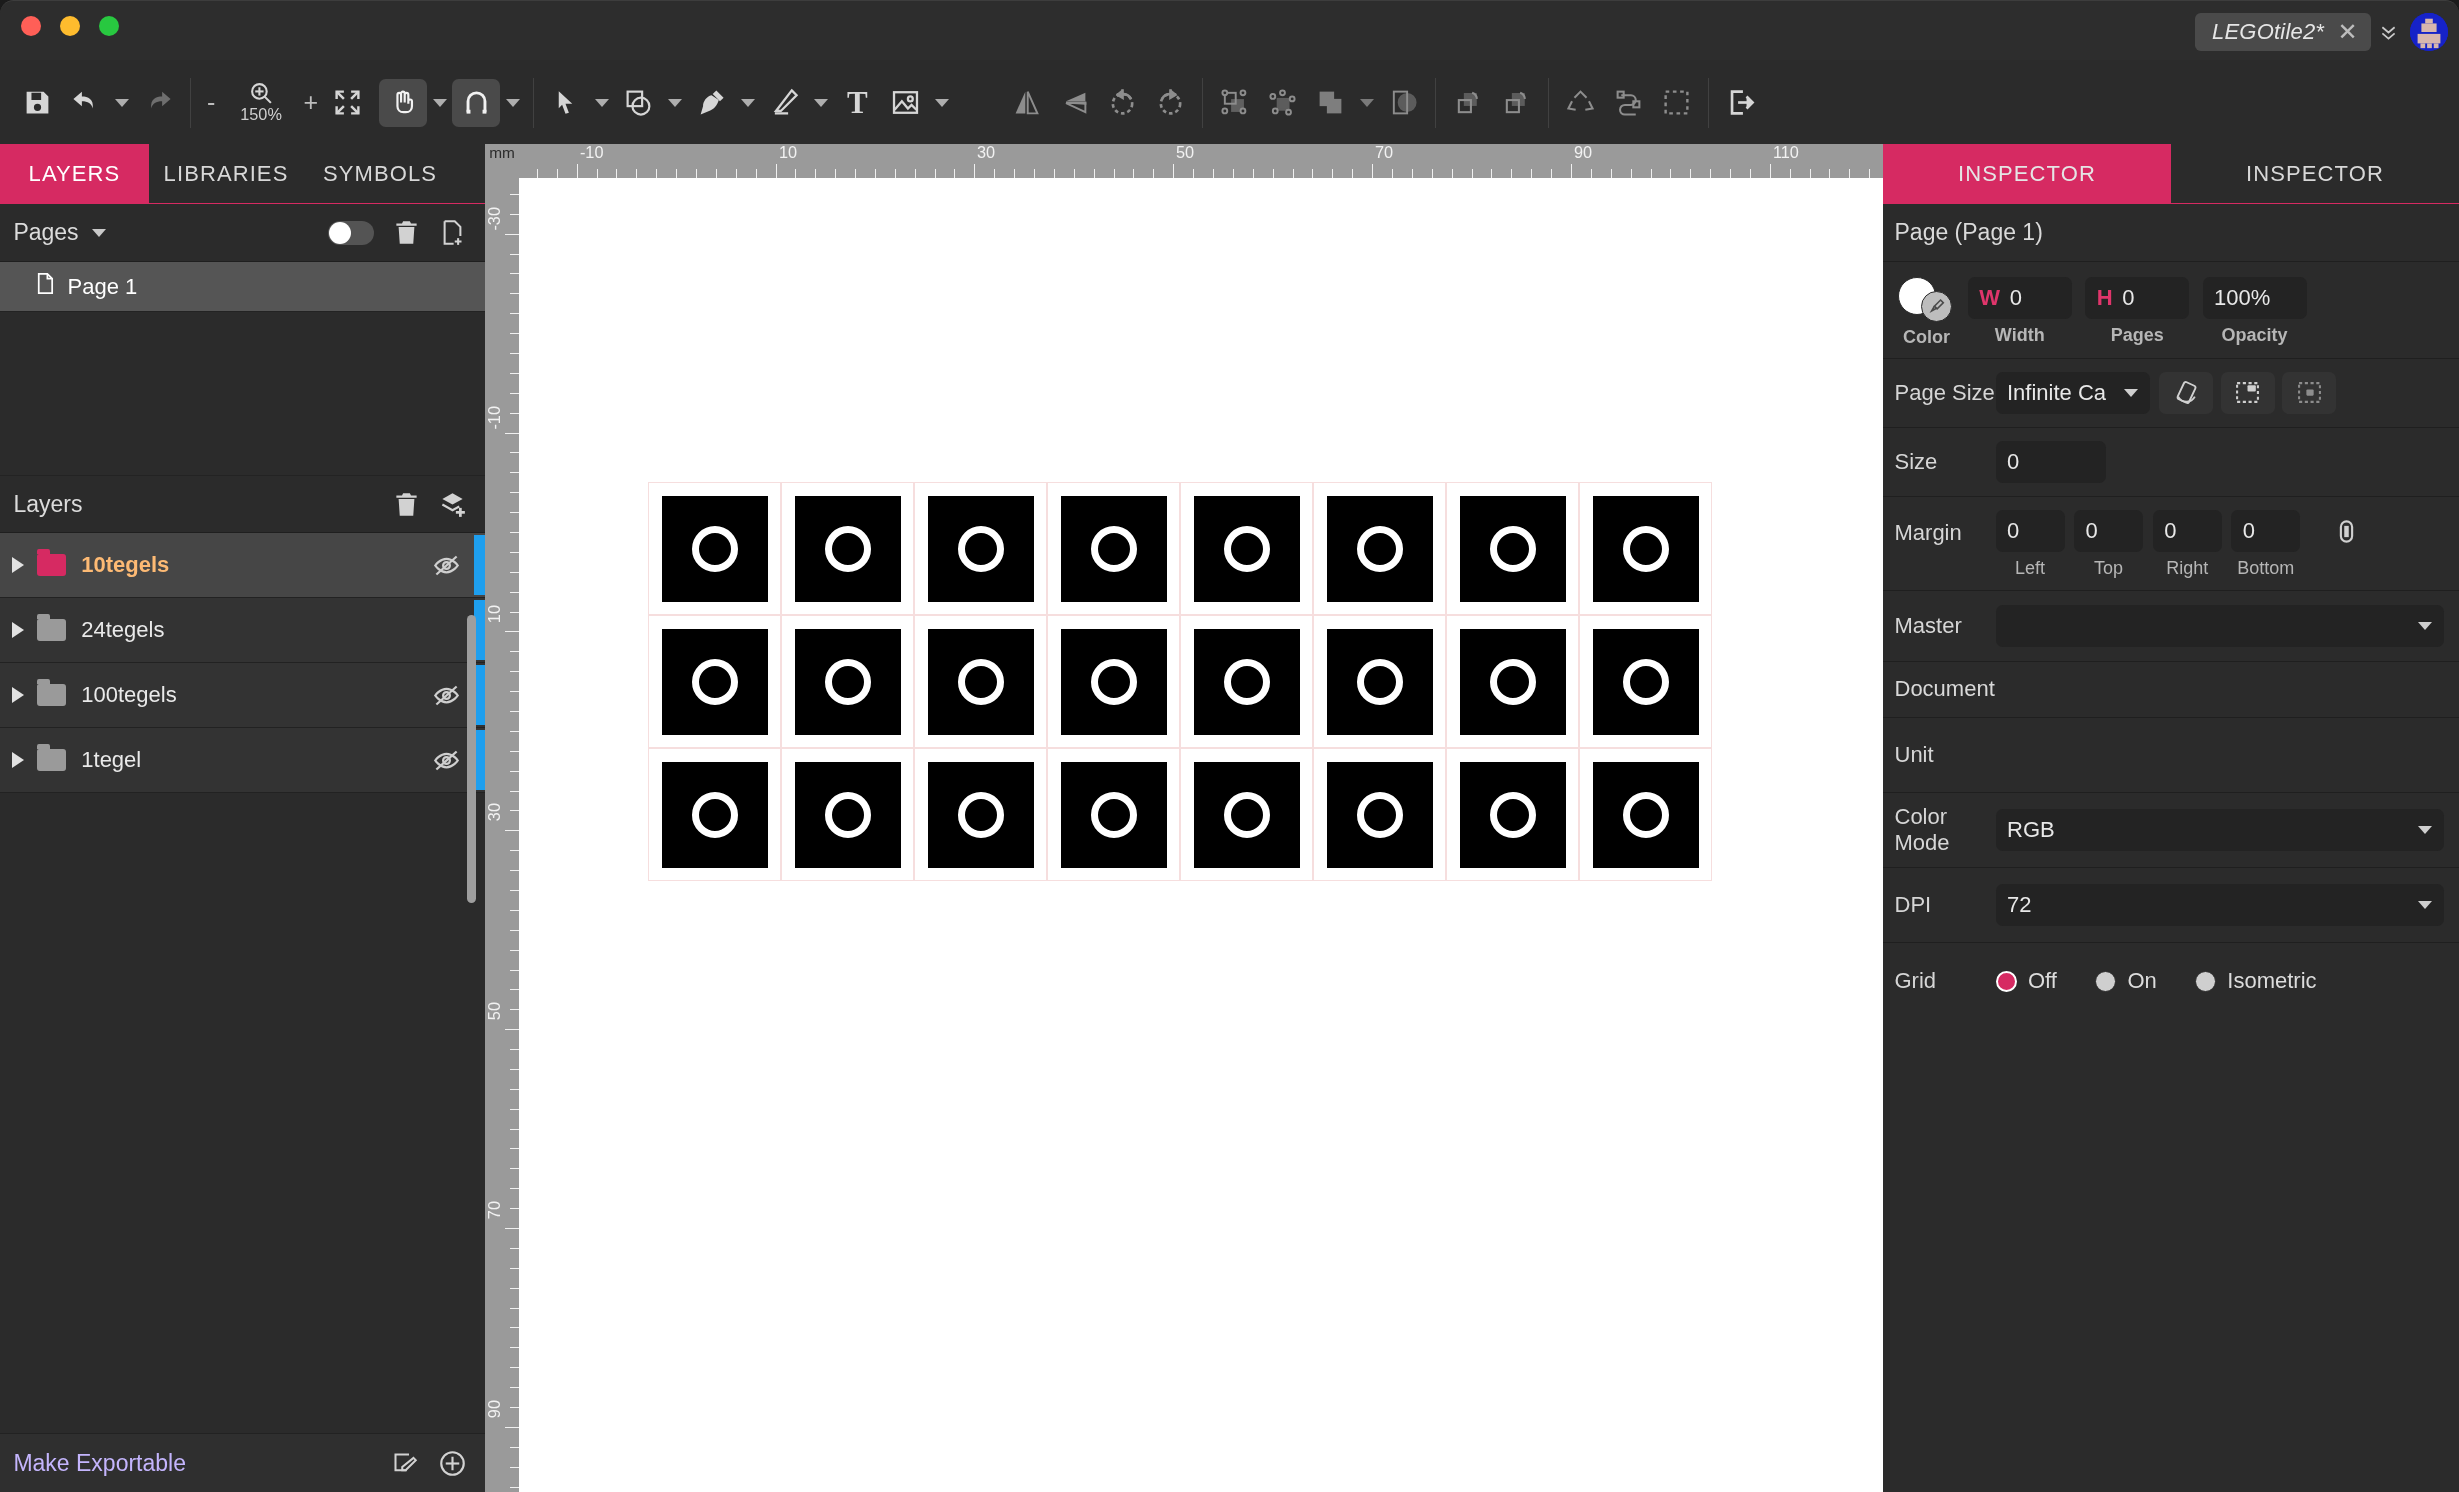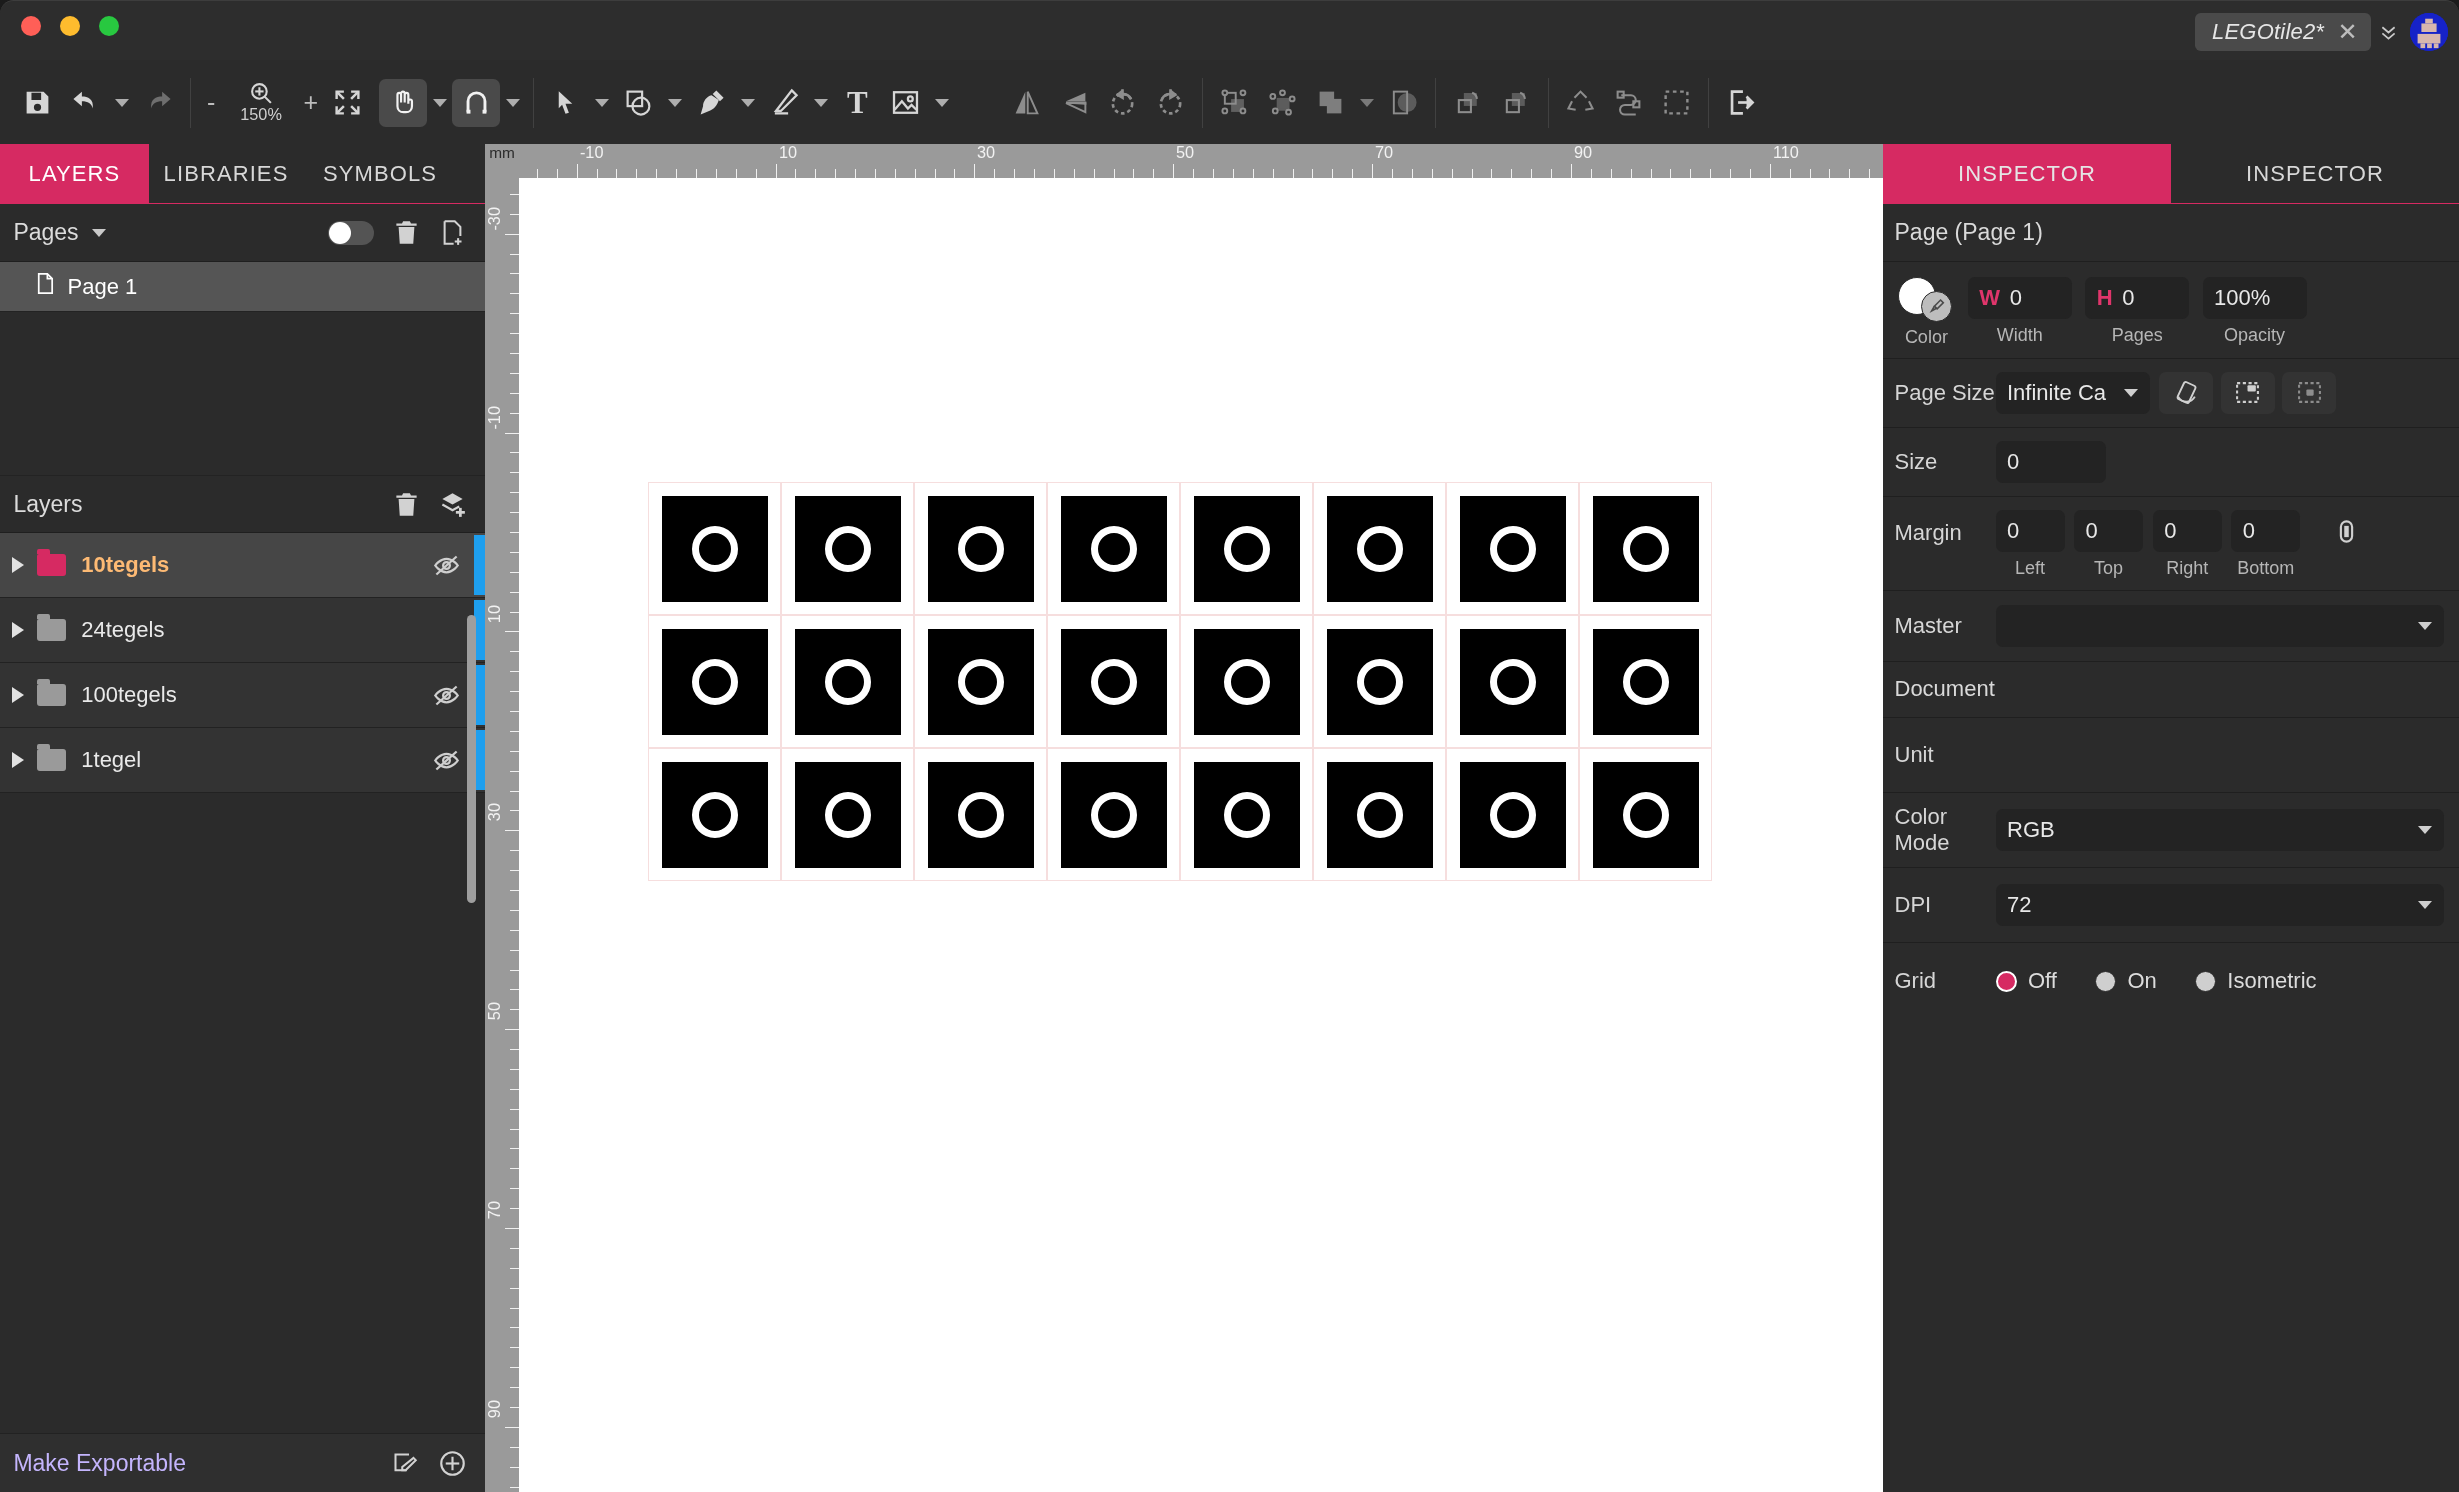--- a/index.html
+++ b/index.html
@@ -252,21 +252,21 @@
   }
   .field .pinklabel { color: #e0356b; font-weight: bold; }
   .field.sel { justify-content: space-between; }
   .sel-caret {
     width: 0; height: 0;
     border-left: 7.7px solid transparent; border-right: 7.7px solid transparent;
     border-top: 8.6px solid #cfcfcf;
   }
   .topmetrics { display: flex; align-items: flex-start; gap: 13.4px; padding: 15.4px 15.4px 9.6px 15.4px; border-bottom: 1px solid #1f1f1f; }
   .metric { display: flex; flex-direction: column; align-items: center; gap: 5.8px; }
-  .metric .cap { color: #b6b6b6; font-size: 18px; }
+  .metric .cap { color: #b6b6b6; font-size: 18px; font-weight: bold; }
   .swatch { position: relative; width: 56px; height: 44px; }
   .swatch .circ {
     position: absolute; left: 0; top: 0; width: 38px; height: 38px;
     border-radius: 50%; background: #fff; border: 1.9px solid #2b2b2b;
   }
   .swatch .drop {
     position: absolute; left: 23px; top: 13.4px; width: 31px; height: 31px;
     border-radius: 50%; background: #bdbdbd; border: 1.9px solid #2b2b2b;
     display: flex; align-items: center; justify-content: center; color: #4a4a4a;
   }

